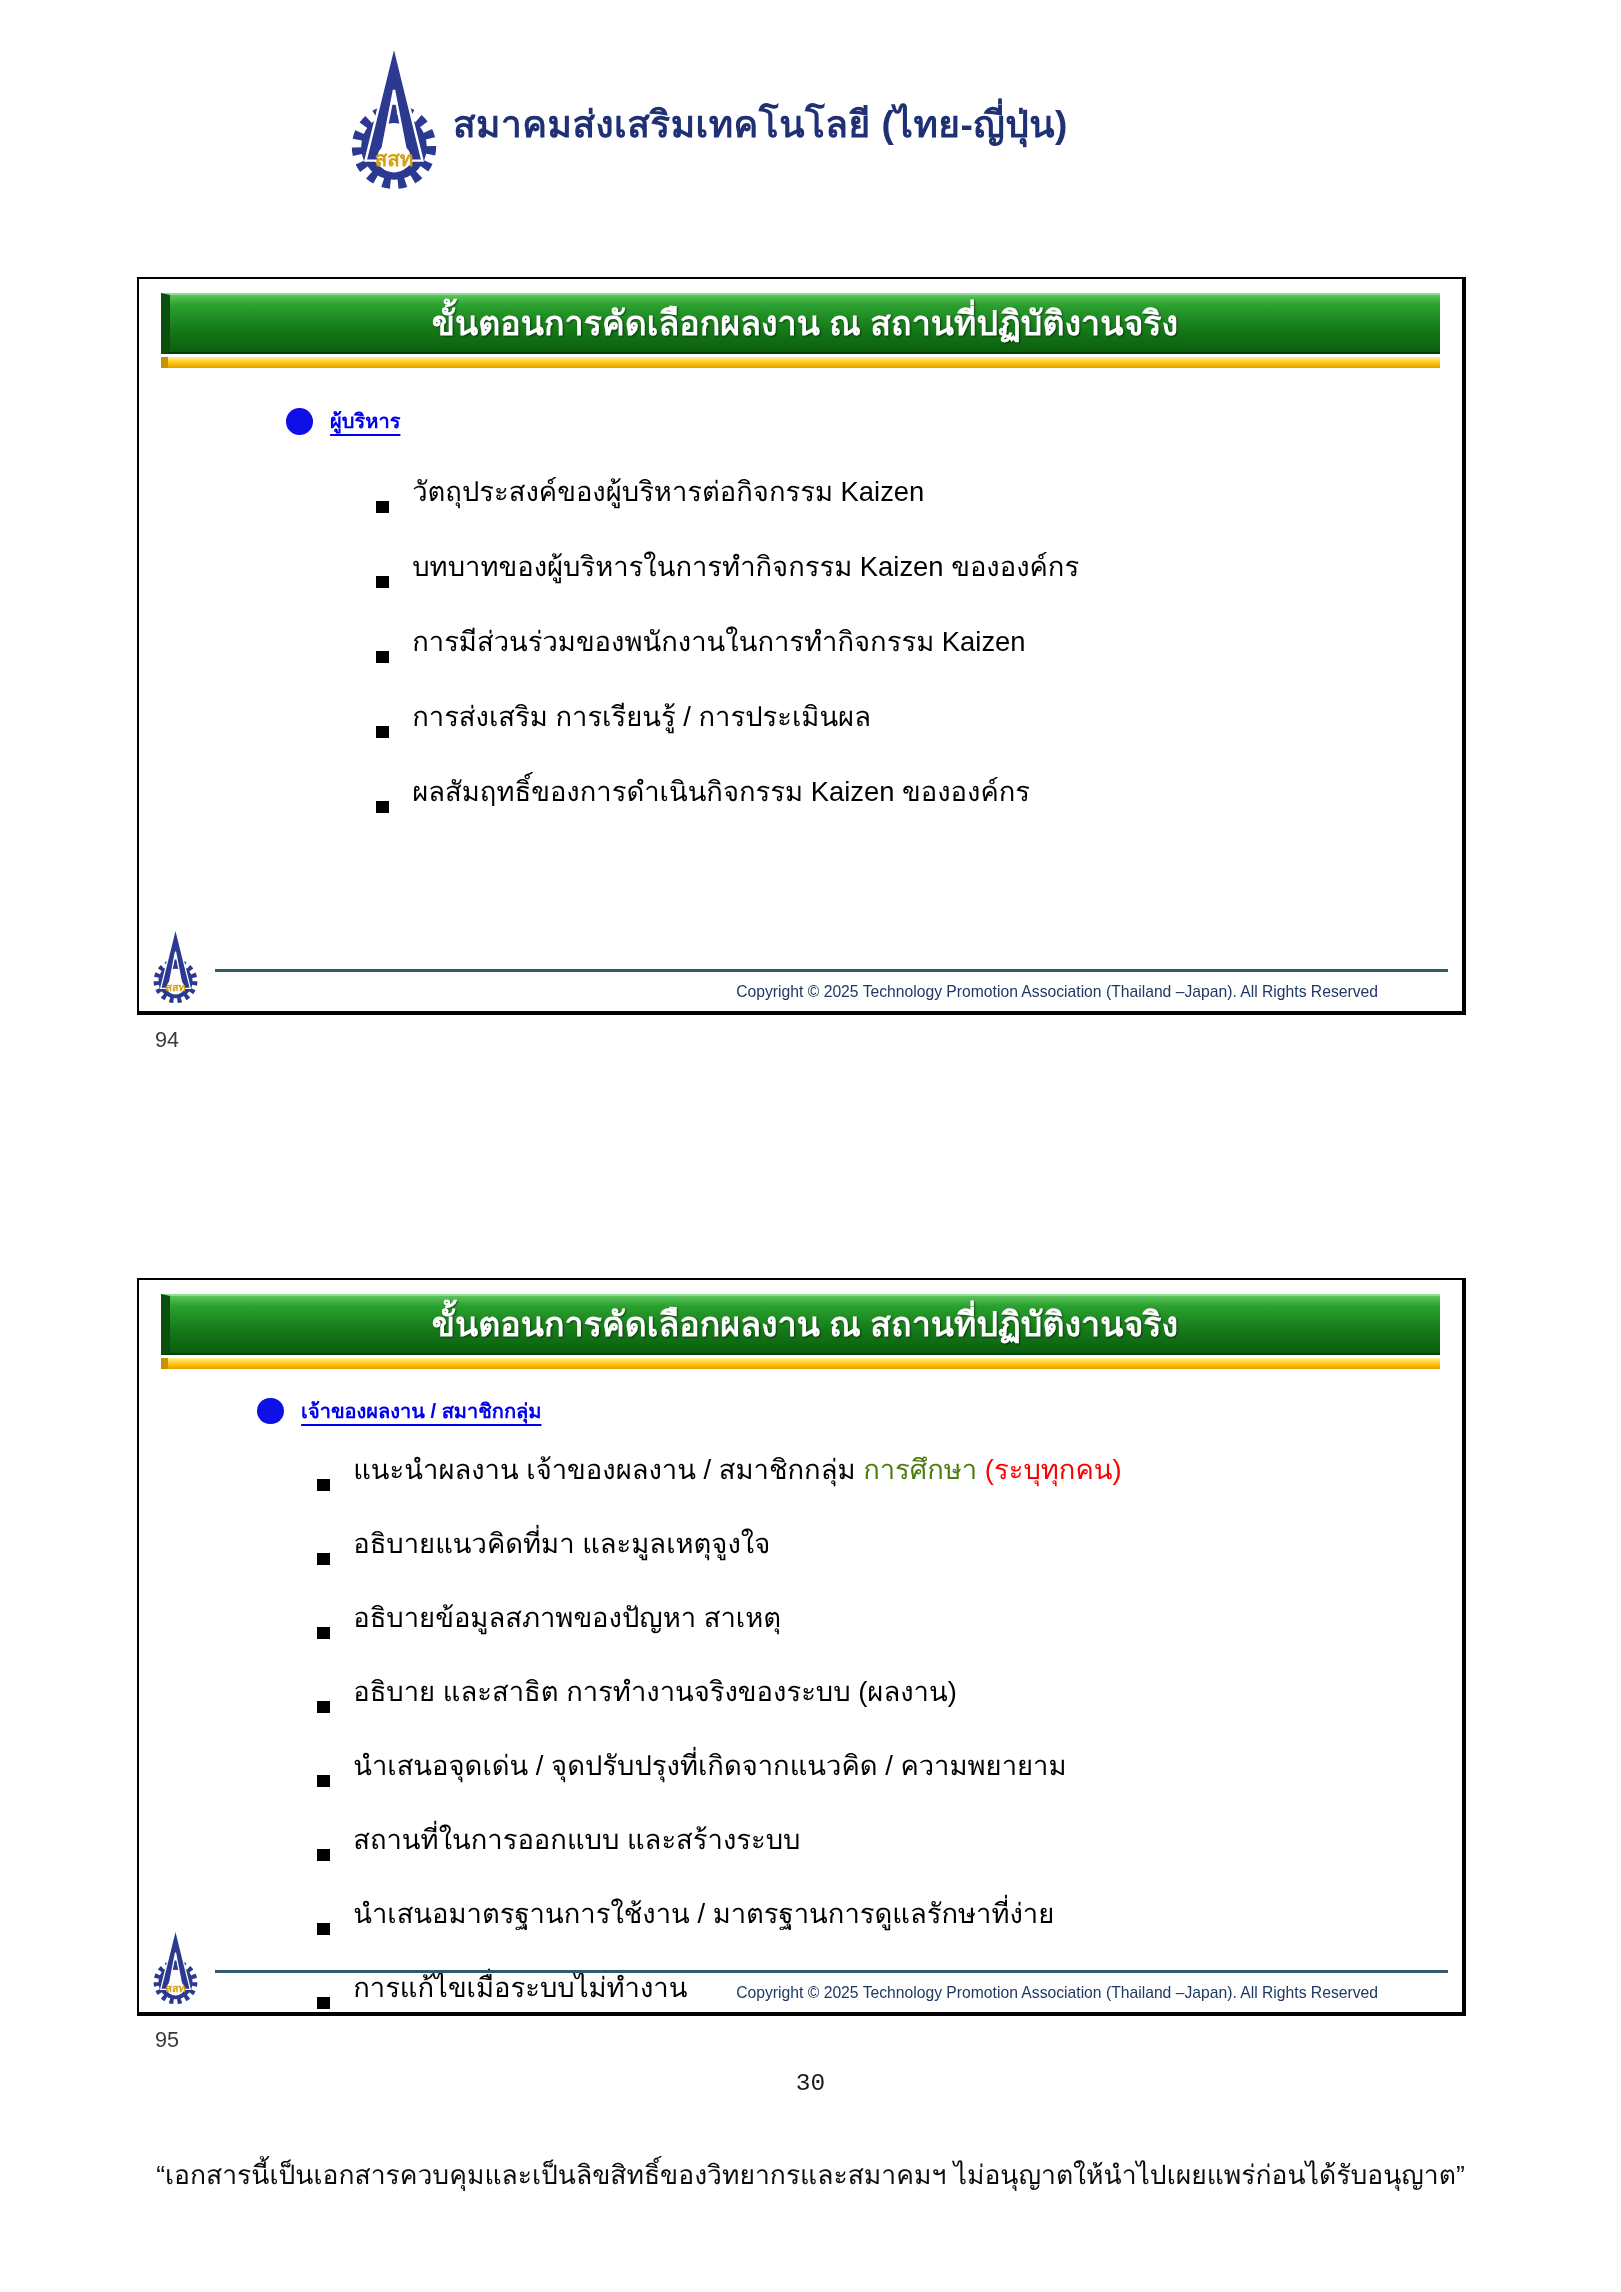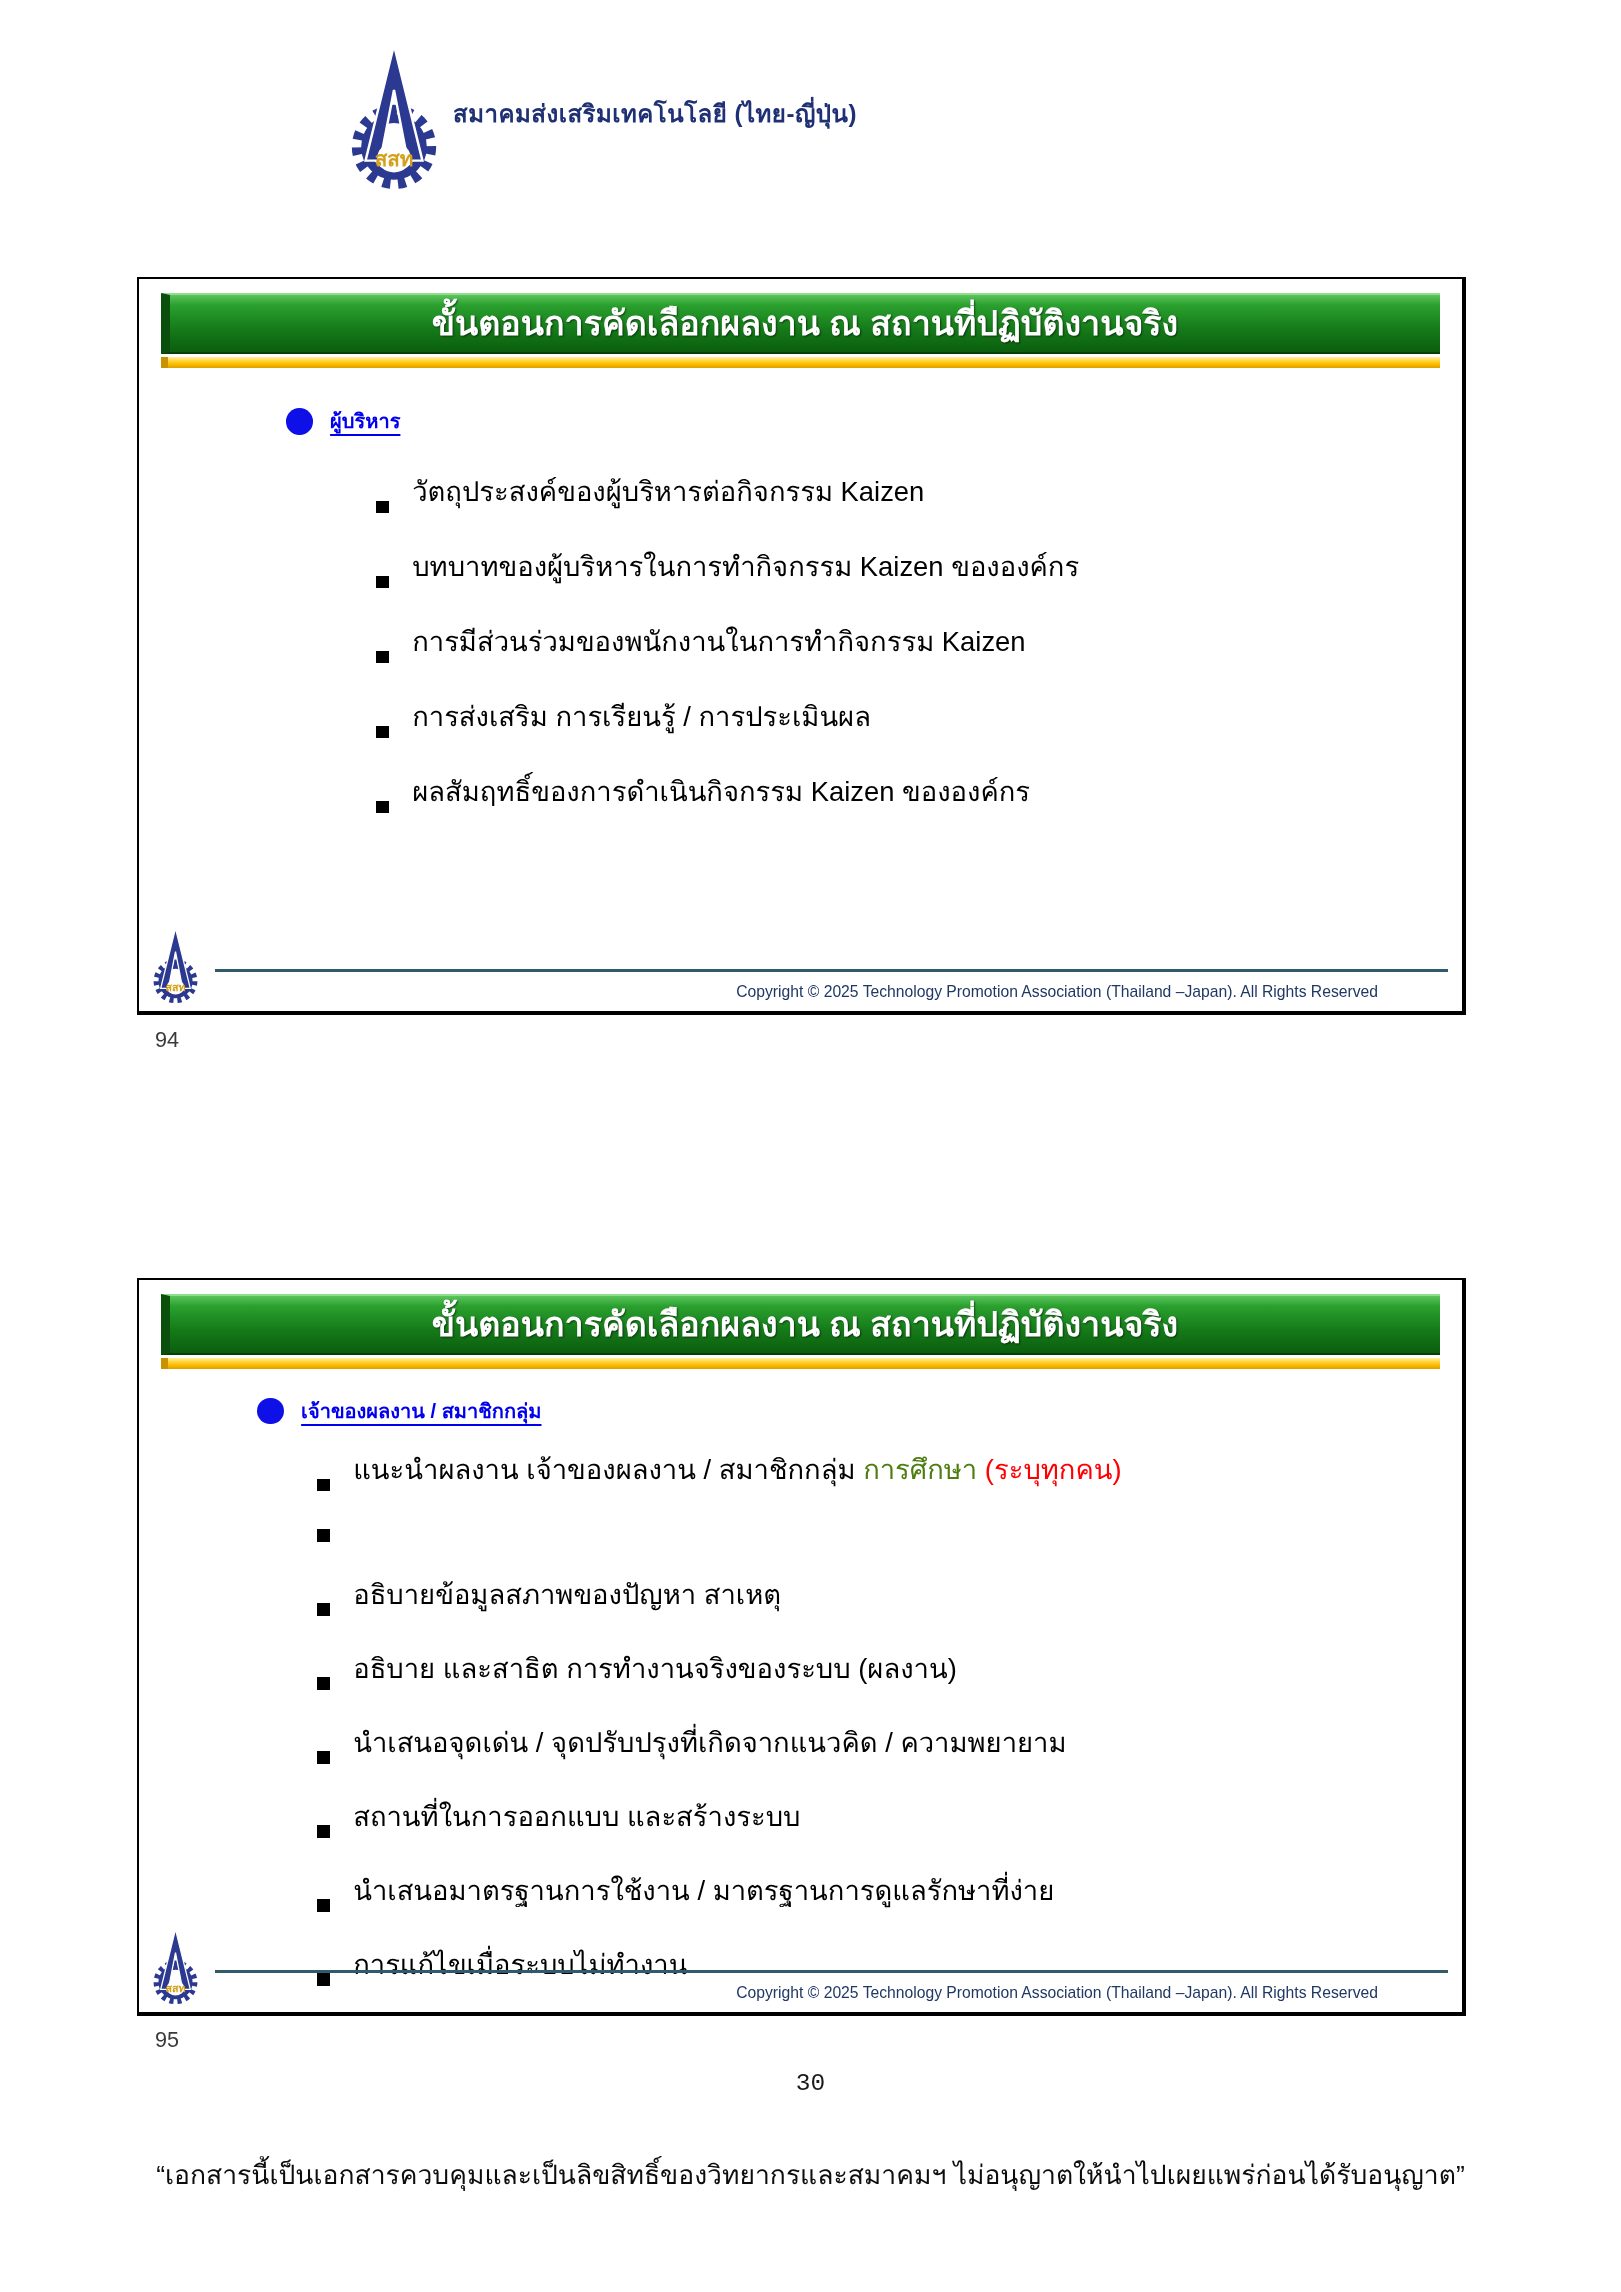--- a/index.html
+++ b/index.html
@@ -7,21 +7,21 @@
   body { font-family:"Liberation Sans","DejaVu Sans",sans-serif; }
   .page {
     position:relative; width:1621px; height:2293px; background:#ffffff;
     margin:0 auto; overflow:hidden;
   }
 
   
   .doc-header-logo { position:absolute; left:343px; top:43px; width:102px; height:149px; }
   .org-name {
     position:absolute; left:453px; top:94px;
-    font-size:24px; font-weight:bold; color:#1f3075; letter-spacing:0.5px;
+    font-size:37px; font-weight:bold; color:#1f3075; letter-spacing:0.5px;
   }
 
   
   .slide {
     position:absolute; left:137px; width:1329px; height:738px;
     background:#fff; border:2.9px solid #000; border-right-width:4.9px; border-bottom-width:4.9px;
   }
   .slide1 { top:277px; }
   .slide2 { top:1278px; }
 
@@ -157,20 +157,21 @@
 
     <ul class="bullets">
       <li>
         <span class="sq"></span>
         <span>
           <span>แนะนำผลงาน เจ้าของผลงาน / สมาชิกกลุ่ม </span><span class="txt-blue">การศึกษา </span><span class="txt-red">(ระบุทุกคน)</span>
         </span>
       </li>
       <li>
           <span class="sq"></span>
+          <span>อธิบายแนวคิดที่มา และมูลเหตุจูงใจ</span>
         </li>
       <li>
           <span class="sq"></span>
           <span>อธิบายข้อมูลสภาพของปัญหา สาเหตุ</span>
         </li>
       <li>
           <span class="sq"></span>
           <span>อธิบาย และสาธิต การทำงานจริงของระบบ (ผลงาน)</span>
         </li>
       <li>

